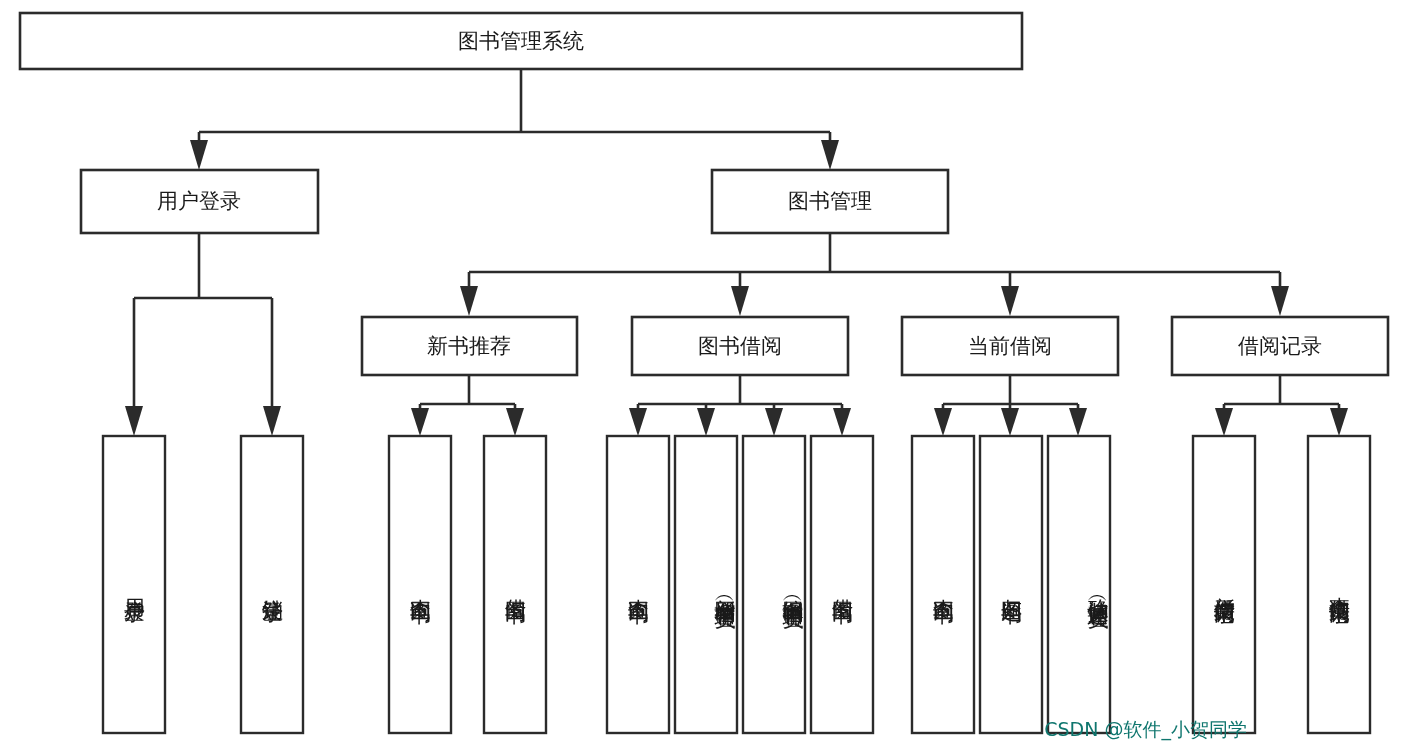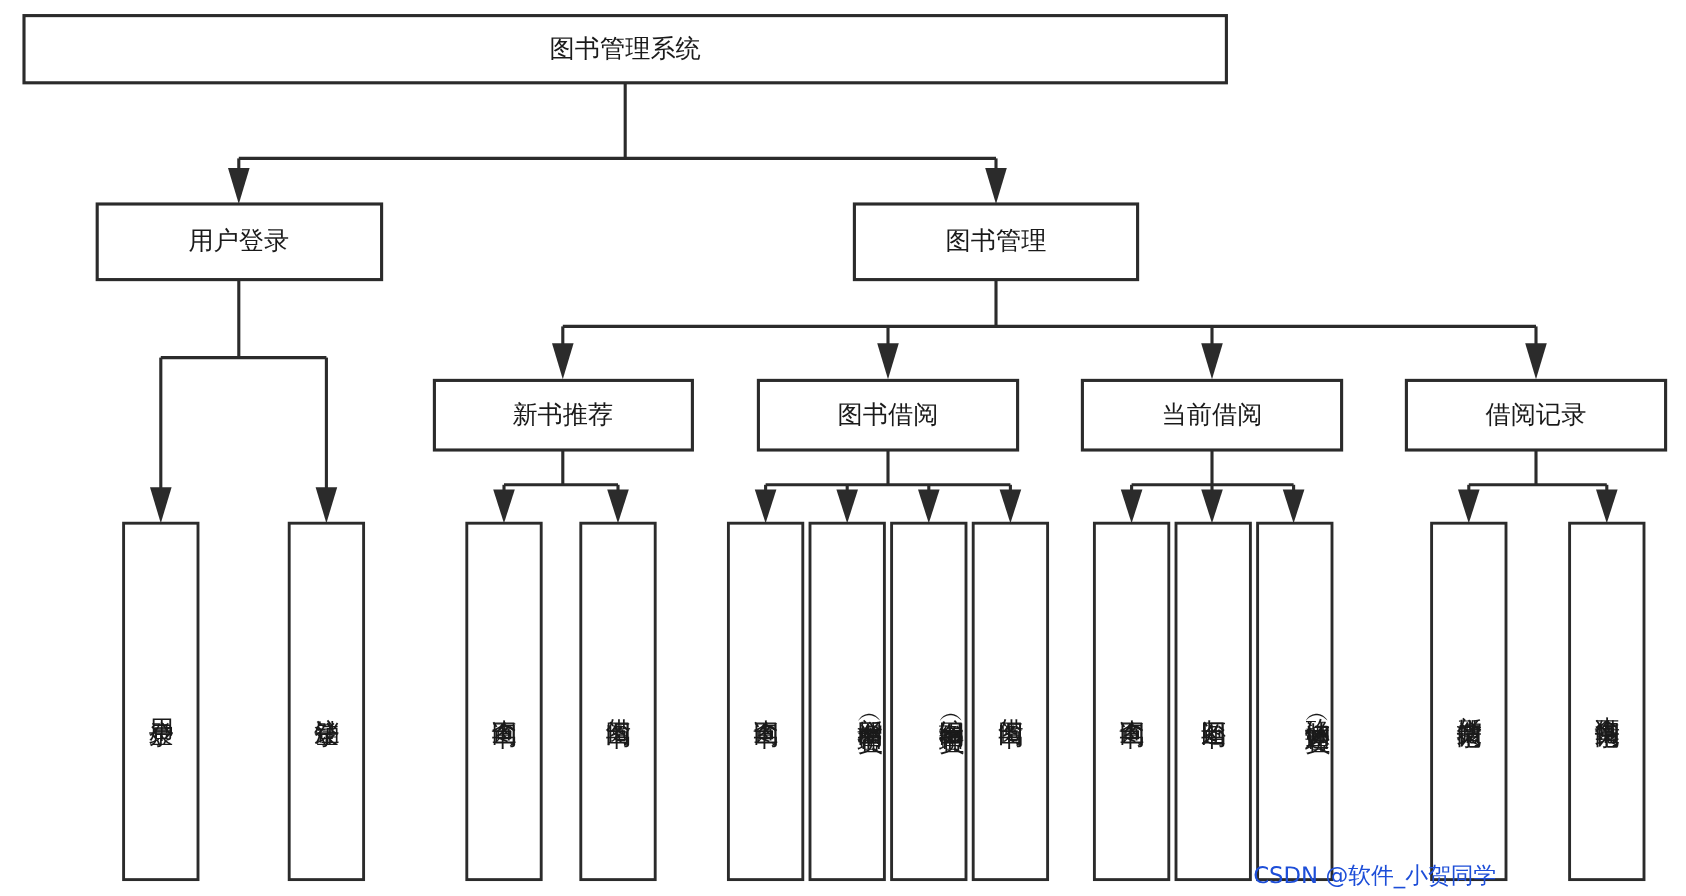--- a/index.html
+++ b/index.html
@@ -71,21 +71,21 @@
     pointer-events: none;
     user-select: none;
   }
   .vlabel.mid { align-items: center; }
   .watermark {
     position: absolute;
     right: 8px;
     bottom: 4px;
     font-family: "DejaVu Sans", "Liberation Sans", sans-serif;
     font-size: 19px;
-    color: #1d4ed8;
+    color: #0f766e;
     white-space: nowrap;
     user-select: none;
   }
 </style>
 </head>
 <body>
 
 <div id="diagram-root">
 
   <svg id="tree-svg" viewBox="0 0 1405 747">

